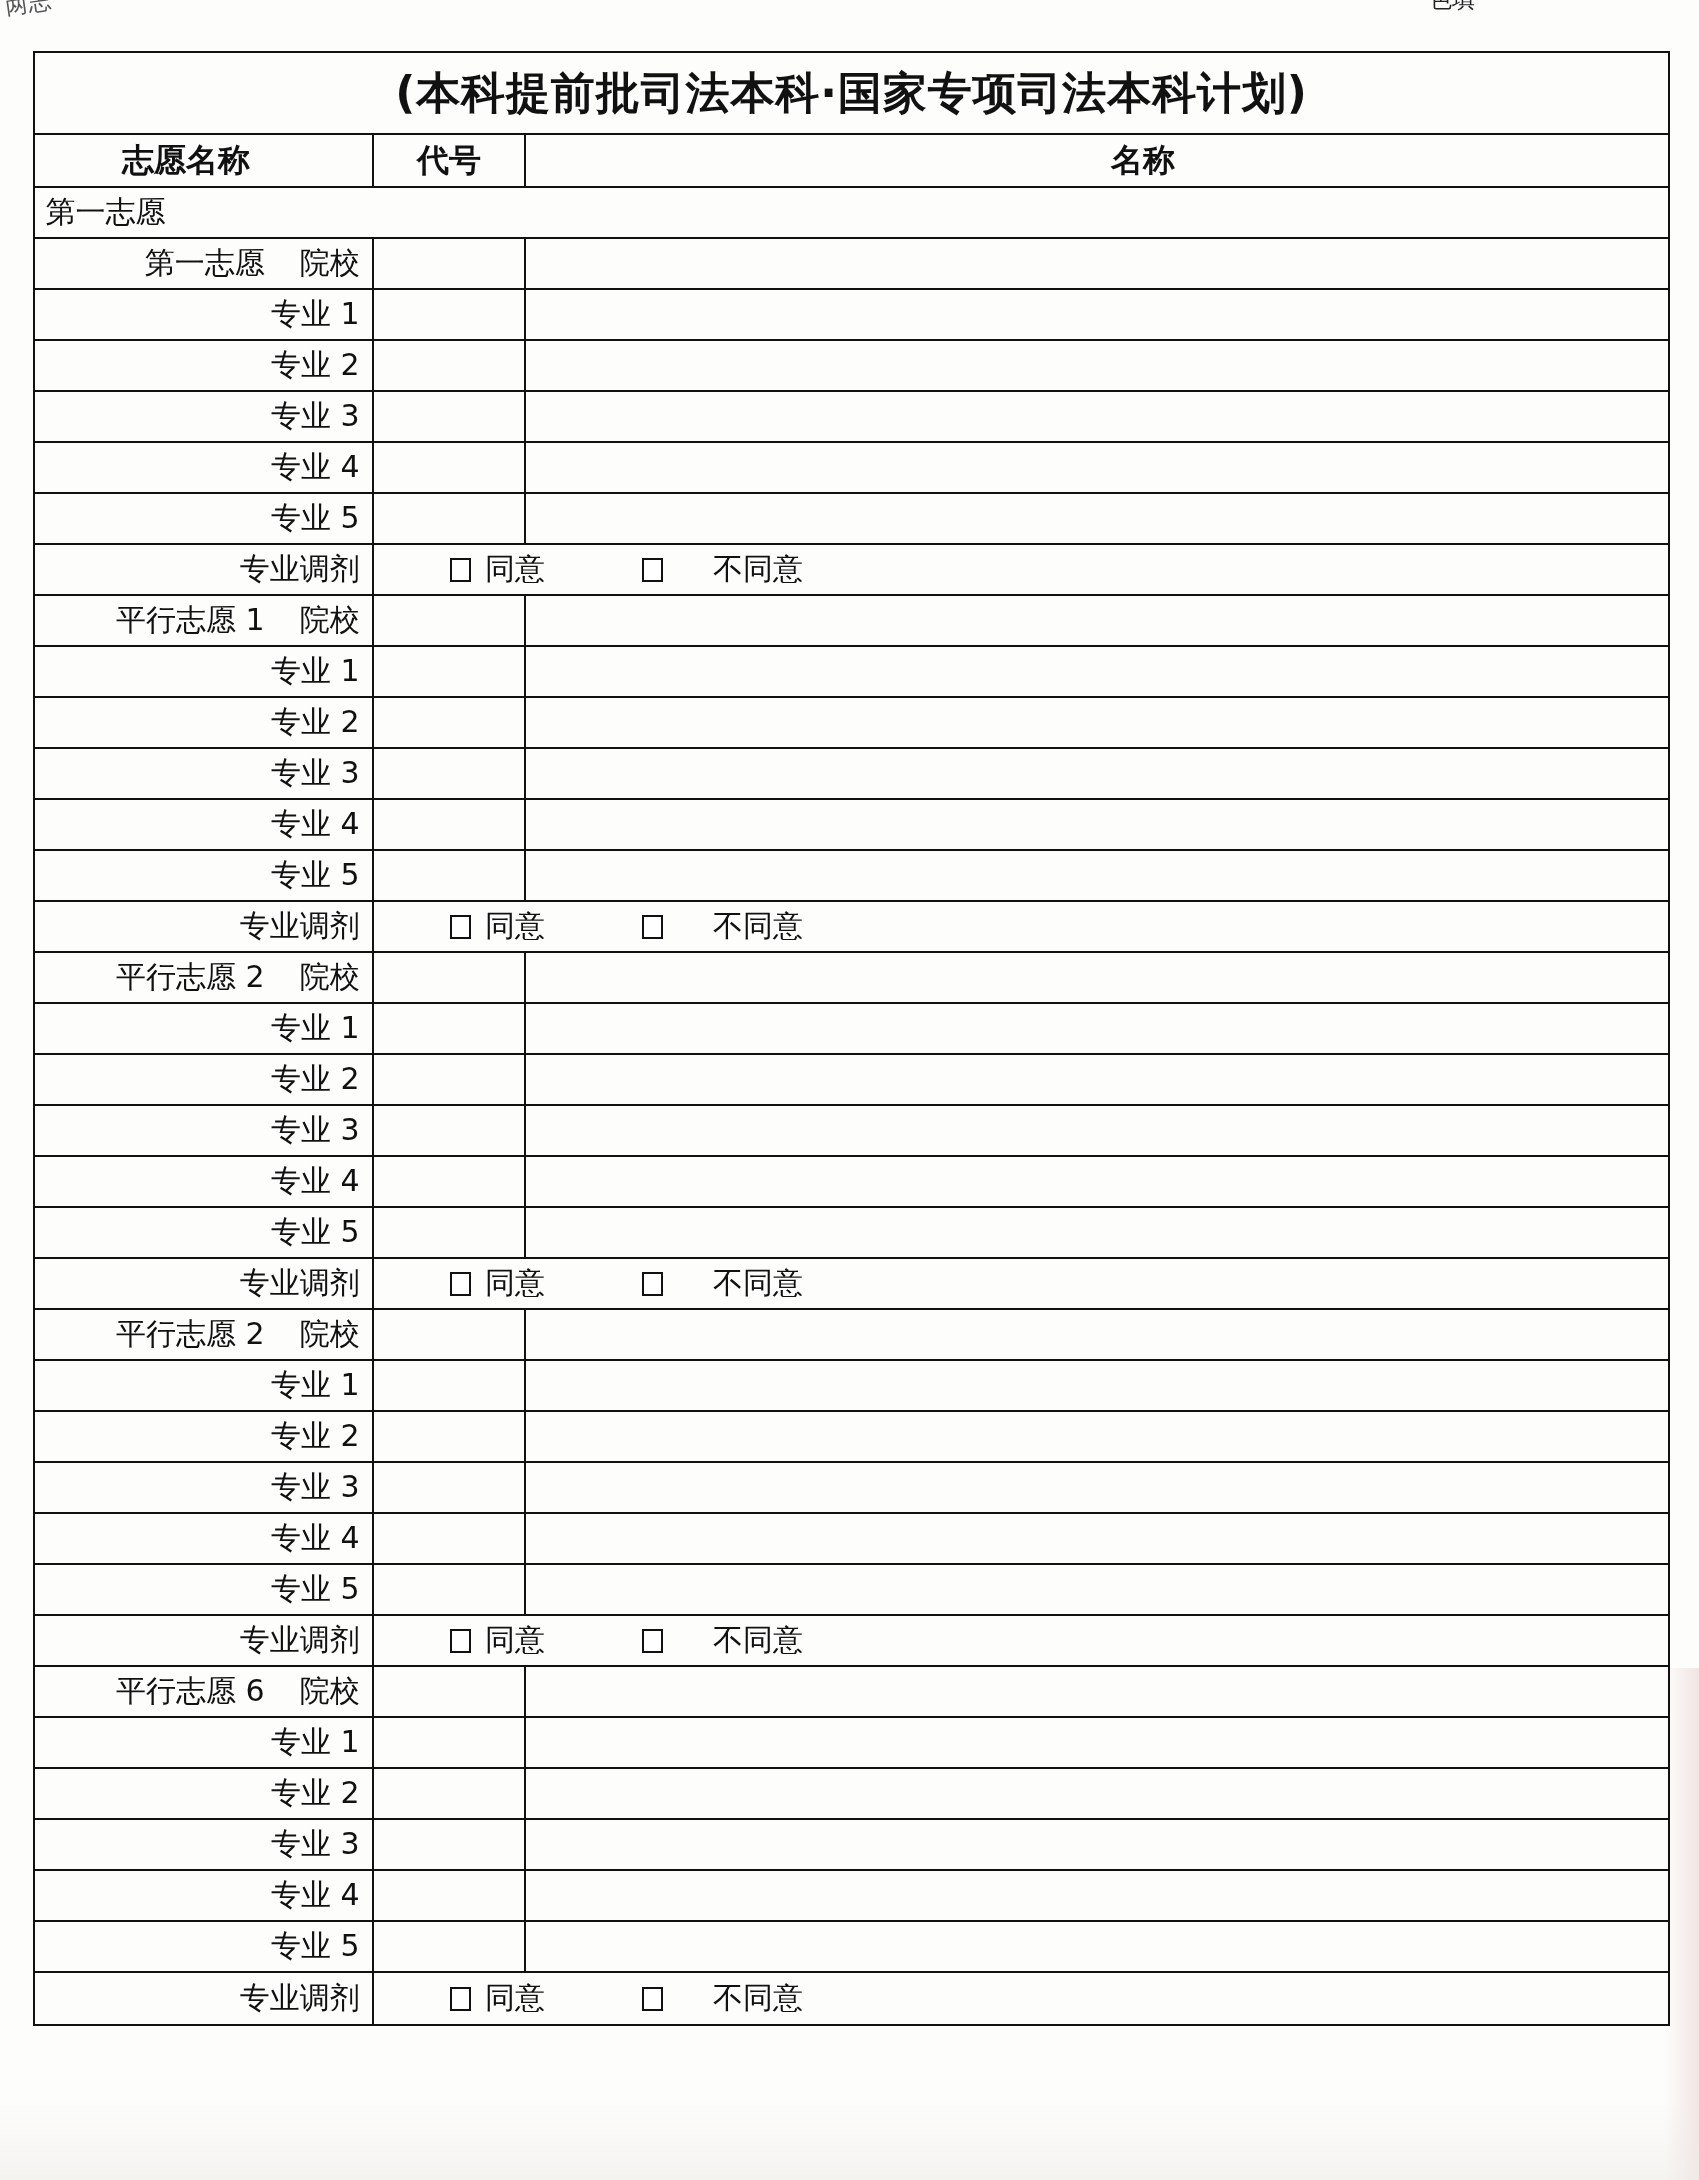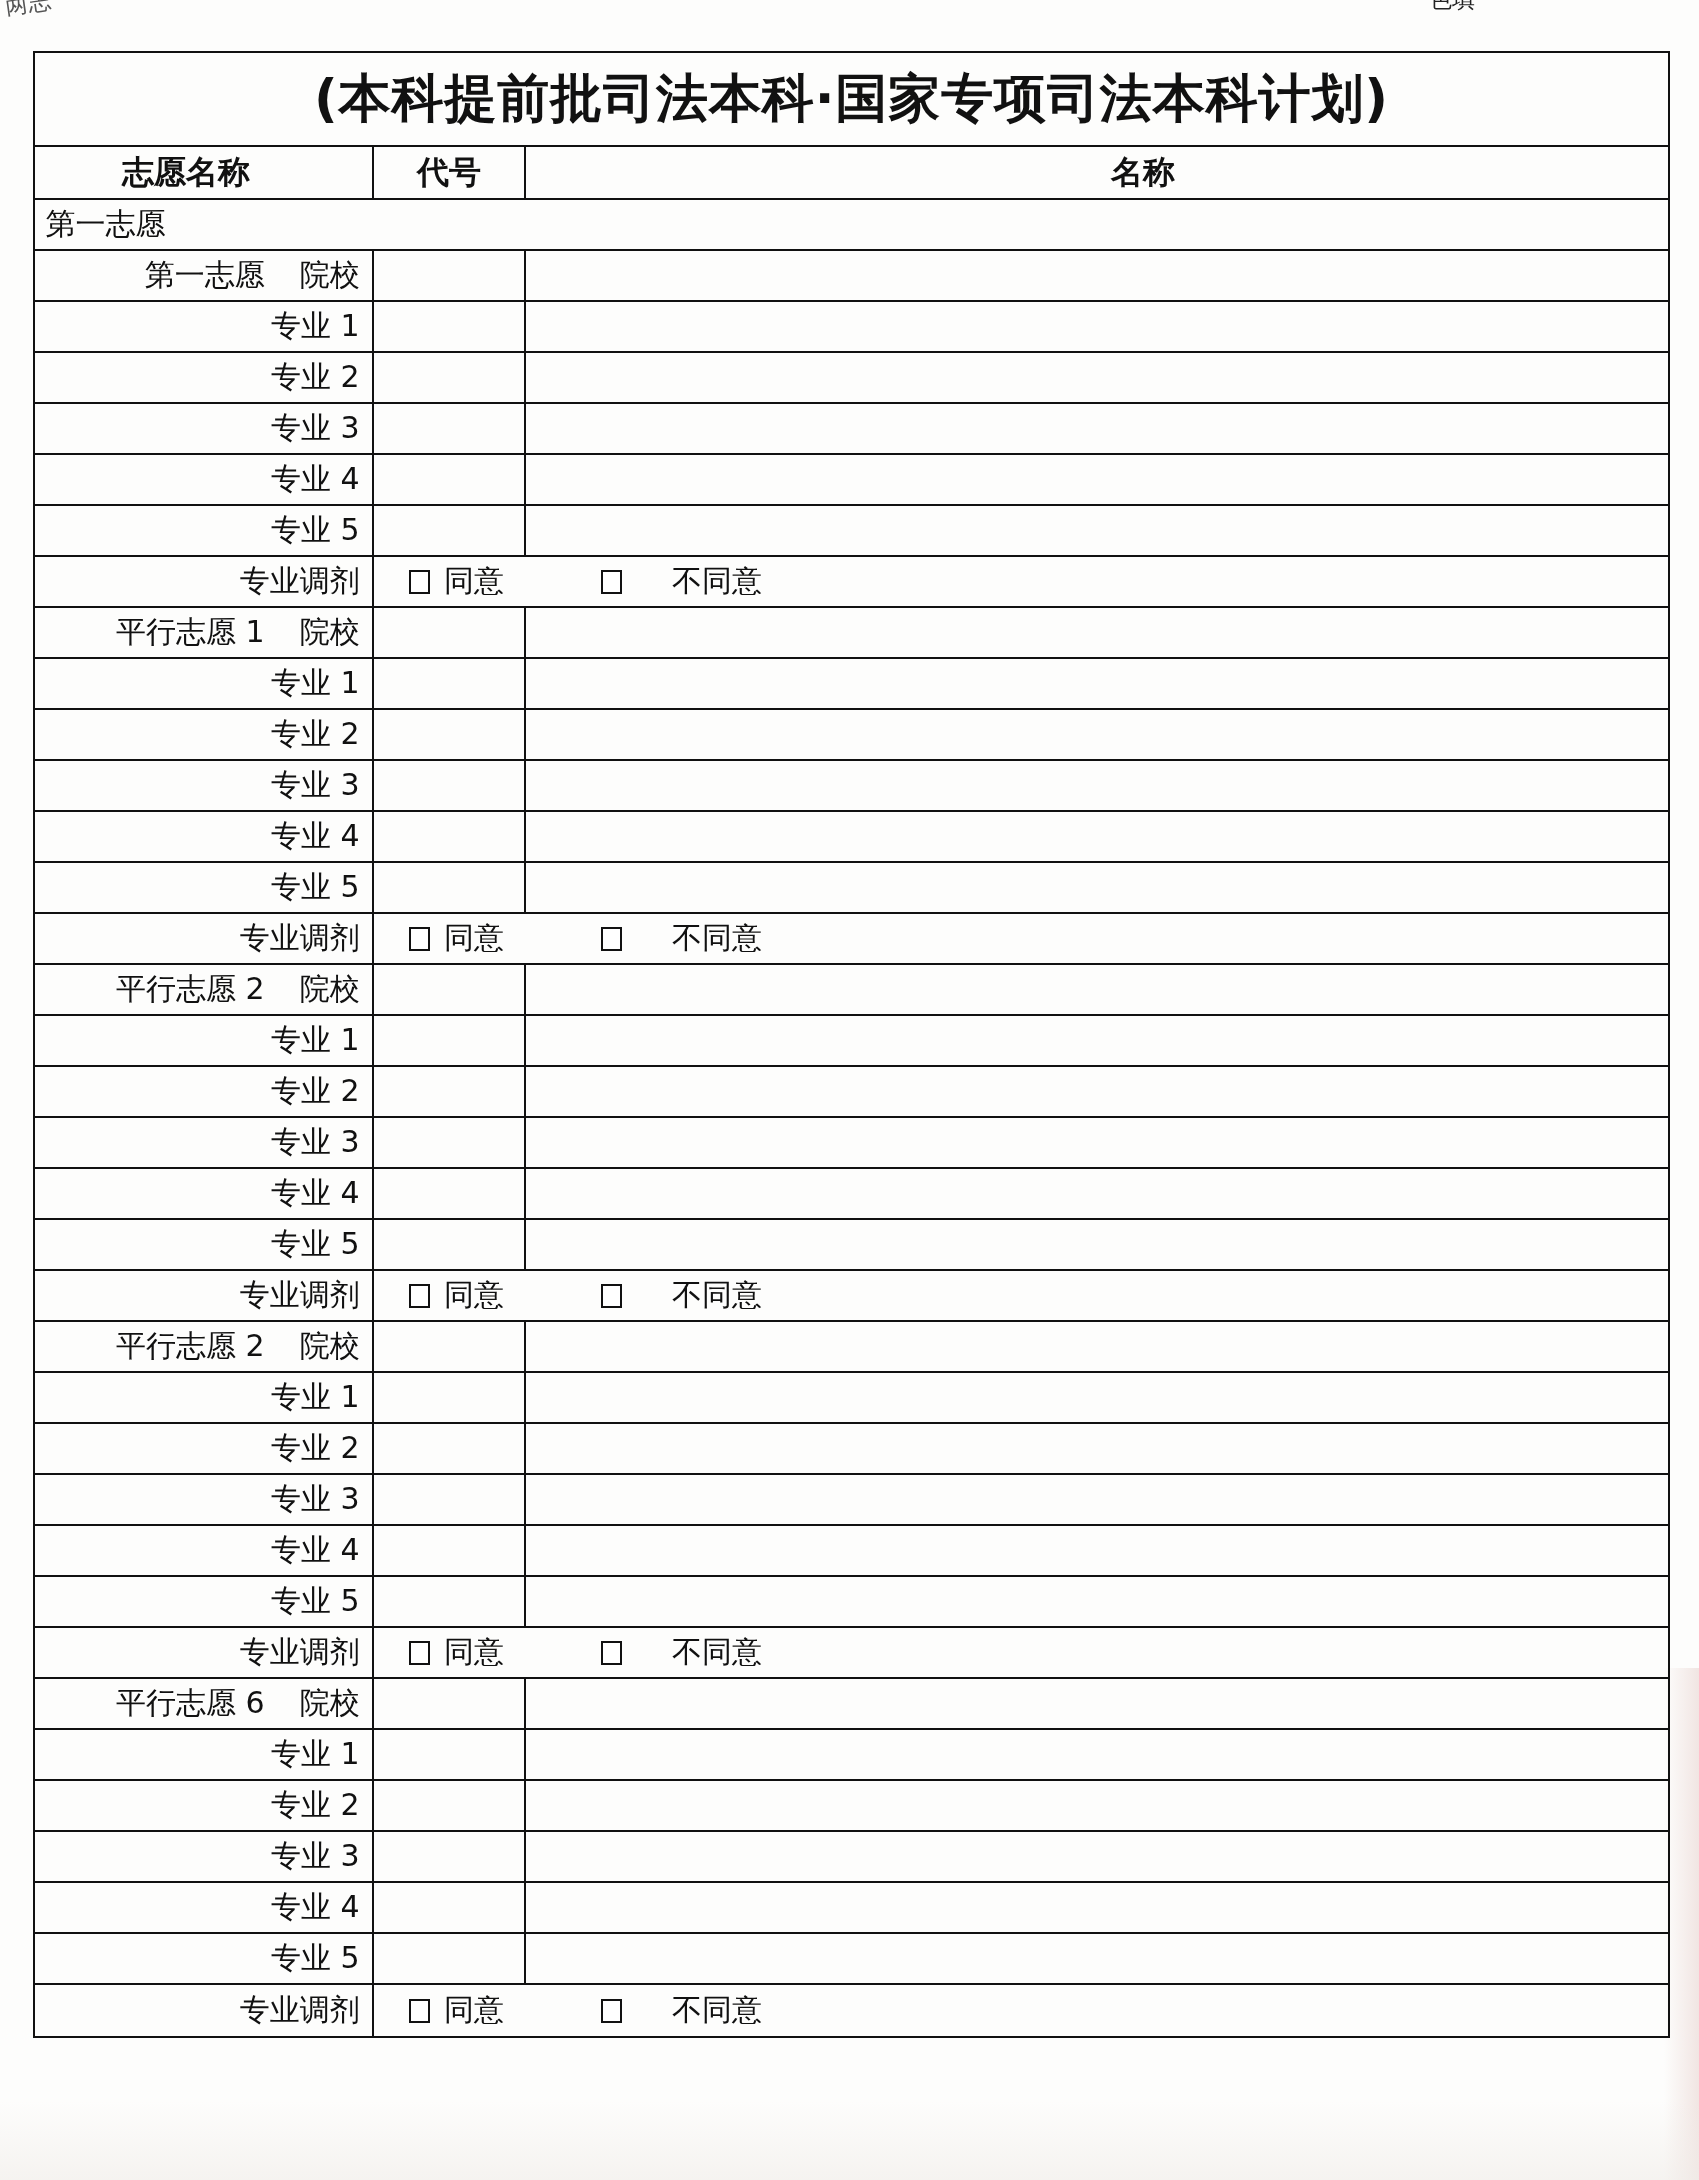--- a/index.html
+++ b/index.html
@@ -22,23 +22,23 @@
     transform:rotate(-8deg);
   }
   .corner-note.left { left:5.3px; }
   .corner-note.right { left:1429px; top:-16px; transform:none; color:#222; }
 
   .form {
     position:absolute; left:33px; top:51px; width:1637px;
     border:2.6px solid #111; box-sizing:border-box;
   }
   .title-row {
-    height:94px; border-bottom:2.6px solid #111; box-sizing:border-box;
+    height:82px; border-bottom:2.6px solid #111; box-sizing:border-box;
     display:flex; align-items:center; justify-content:center;
-    font-size:52px; font-weight:bold; letter-spacing:0.9px;
+    font-size:44px; font-weight:bold; letter-spacing:0.9px;
   }
   .row {
     display:flex; height:51px; border-bottom:2.6px solid #111; box-sizing:border-box;
   }
   .row:last-child { border-bottom:none; }
   .row.header { height:53px; }
   .cell {
     box-sizing:border-box; display:flex; align-items:center; height:100%;
     font-size:30px;
   }
@@ -48,21 +48,21 @@
   .header .c1 { justify-content:center; padding-right:35px; font-size:32px; font-weight:bold; }
   .header .c2 { justify-content:center; font-size:32px; font-weight:bold; }
   .header .c3 { justify-content:center; font-size:32px; font-weight:bold; padding-left:92px; }
 
   .section-label {
     width:100%; padding-left:10.5px; font-size:30px; justify-content:flex-start;
   }
   .c1 .lbl-pre { margin-right:35px; }
 
   .adjust-opts {
-    flex:1; display:flex; align-items:center; padding-left:35px; gap:0;
+    flex:1; display:flex; align-items:center; padding-left:76px; gap:0;
   }
   .opt { display:flex; align-items:center; font-size:30px; }
   .opt.second { margin-left:97px;gap:36px; }
   .checkbox {
     width:21px; height:24px; border:2.6px solid #111; box-sizing:border-box;
     margin-right:14px; background:#fff;
   }
 </style>
 </head>
 <body>

